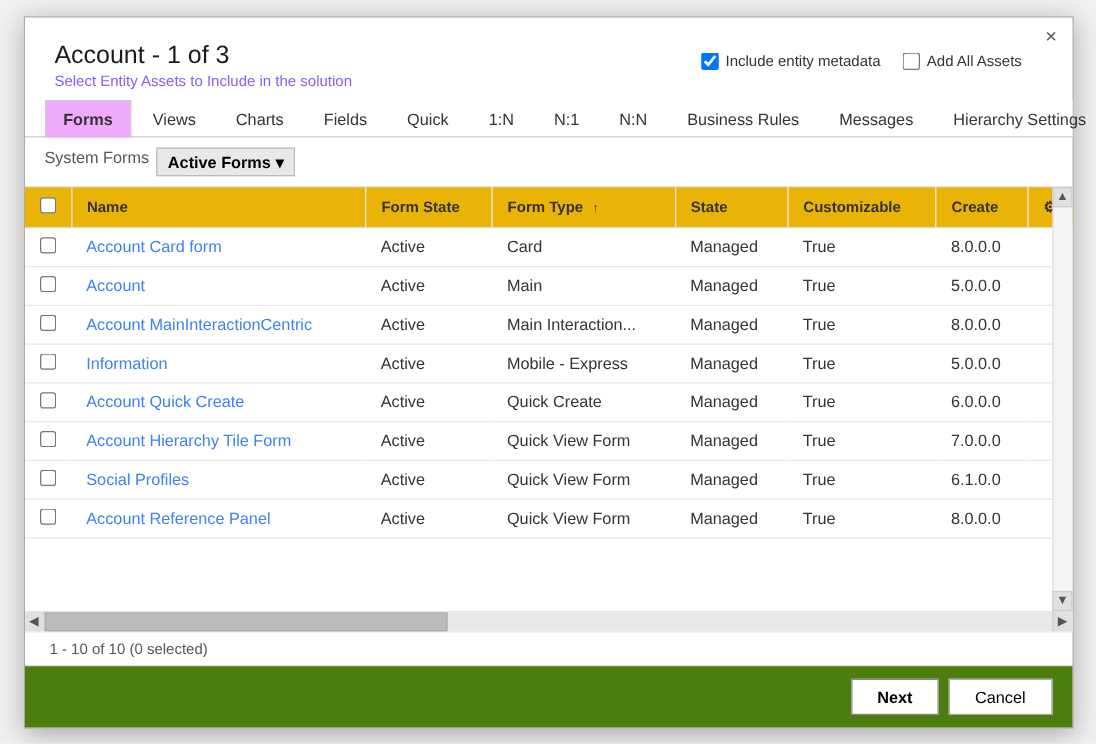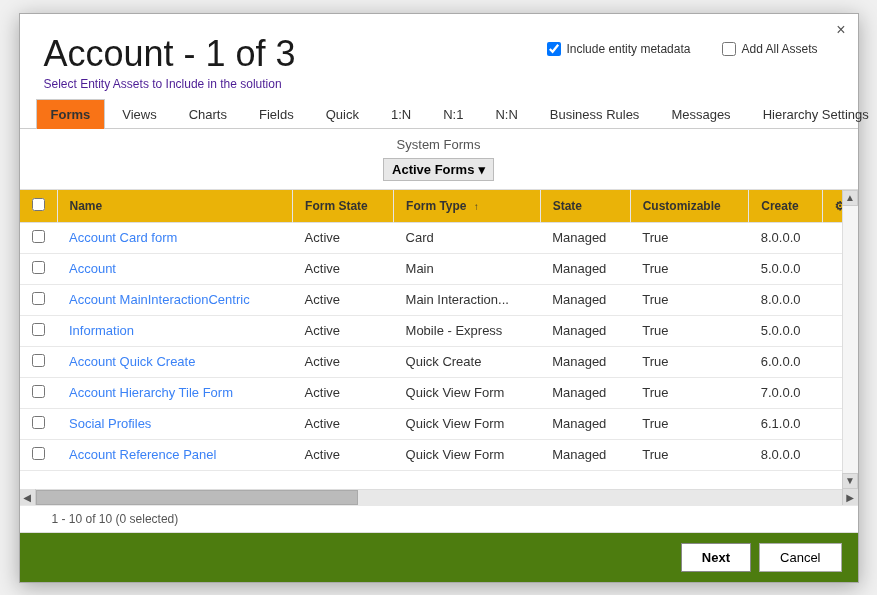--- a/index.html
+++ b/index.html
@@ -33,34 +33,34 @@
       background: none;
       border: none;
       line-height: 1;
     }
     .dialog-header {
       padding: 18px 24px 8px 24px;
       display: flex;
       flex-direction: column;
     }
     .dialog-title {
-      font-size: 36px;
+      font-size: 20px;
       font-weight: 300;
       color: #1a1a1a;
       line-height: 1.2;
     }
     .dialog-subtitle {
       font-size: 12px;
-      color: #4c1d95;
+      color: #8b5cf6;
       margin-top: 2px;
     }
     .dialog-options {
       display: flex;
       align-items: flex-end;
-      gap: 32px;
+      gap: 18px;
       position: absolute;
       top: 28px;
       right: 40px;
     }
     .checkbox-option {
       display: flex;
       align-items: center;
       gap: 5px;
       font-size: 12px;
       color: #333;
@@ -83,37 +83,35 @@
       cursor: pointer;
       font-size: 13px;
       color: #333;
       border: 1px solid transparent;
       border-bottom: none;
       margin-right: 2px;
       margin-bottom: -1px;
       white-space: nowrap;
     }
     .tab.active {
-      background: #f97316;
+      background: #f0abfc;
       border-color: #ccc;
       border-bottom-color: #fff;
       font-weight: 600;
     }
     .content-area {
       flex: 1;
       display: flex;
       flex-direction: column;
       overflow: hidden;
     }
     .subheader {
       display: flex;
-      align-items: center;
       padding: 8px 16px;
       gap: 6px;
-      flex-direction: column;
     }
     .subheader-label {
       font-size: 13px;
       color: #555;
     }
     .active-forms-btn {
       background: #e8e8e8;
       border: 1px solid #bbb;
       padding: 3px 8px;
       font-size: 13px;
@@ -229,21 +227,21 @@
       height: 100%;
       background: #e8e8e8;
     }
     .bottom-scroll-thumb {
       width: 40%;
       height: 100%;
       background: #bbb;
       border: 1px solid #aaa;
     }
     .pagination {
-      padding: 6px 32px;
+      padding: 6px 20px;
       font-size: 12px;
       color: #555;
       border-top: 1px solid #e8e8e8;
     }
     .dialog-footer {
       display: flex;
       justify-content: flex-end;
       align-items: center;
       gap: 8px;
       padding: 10px 16px;

